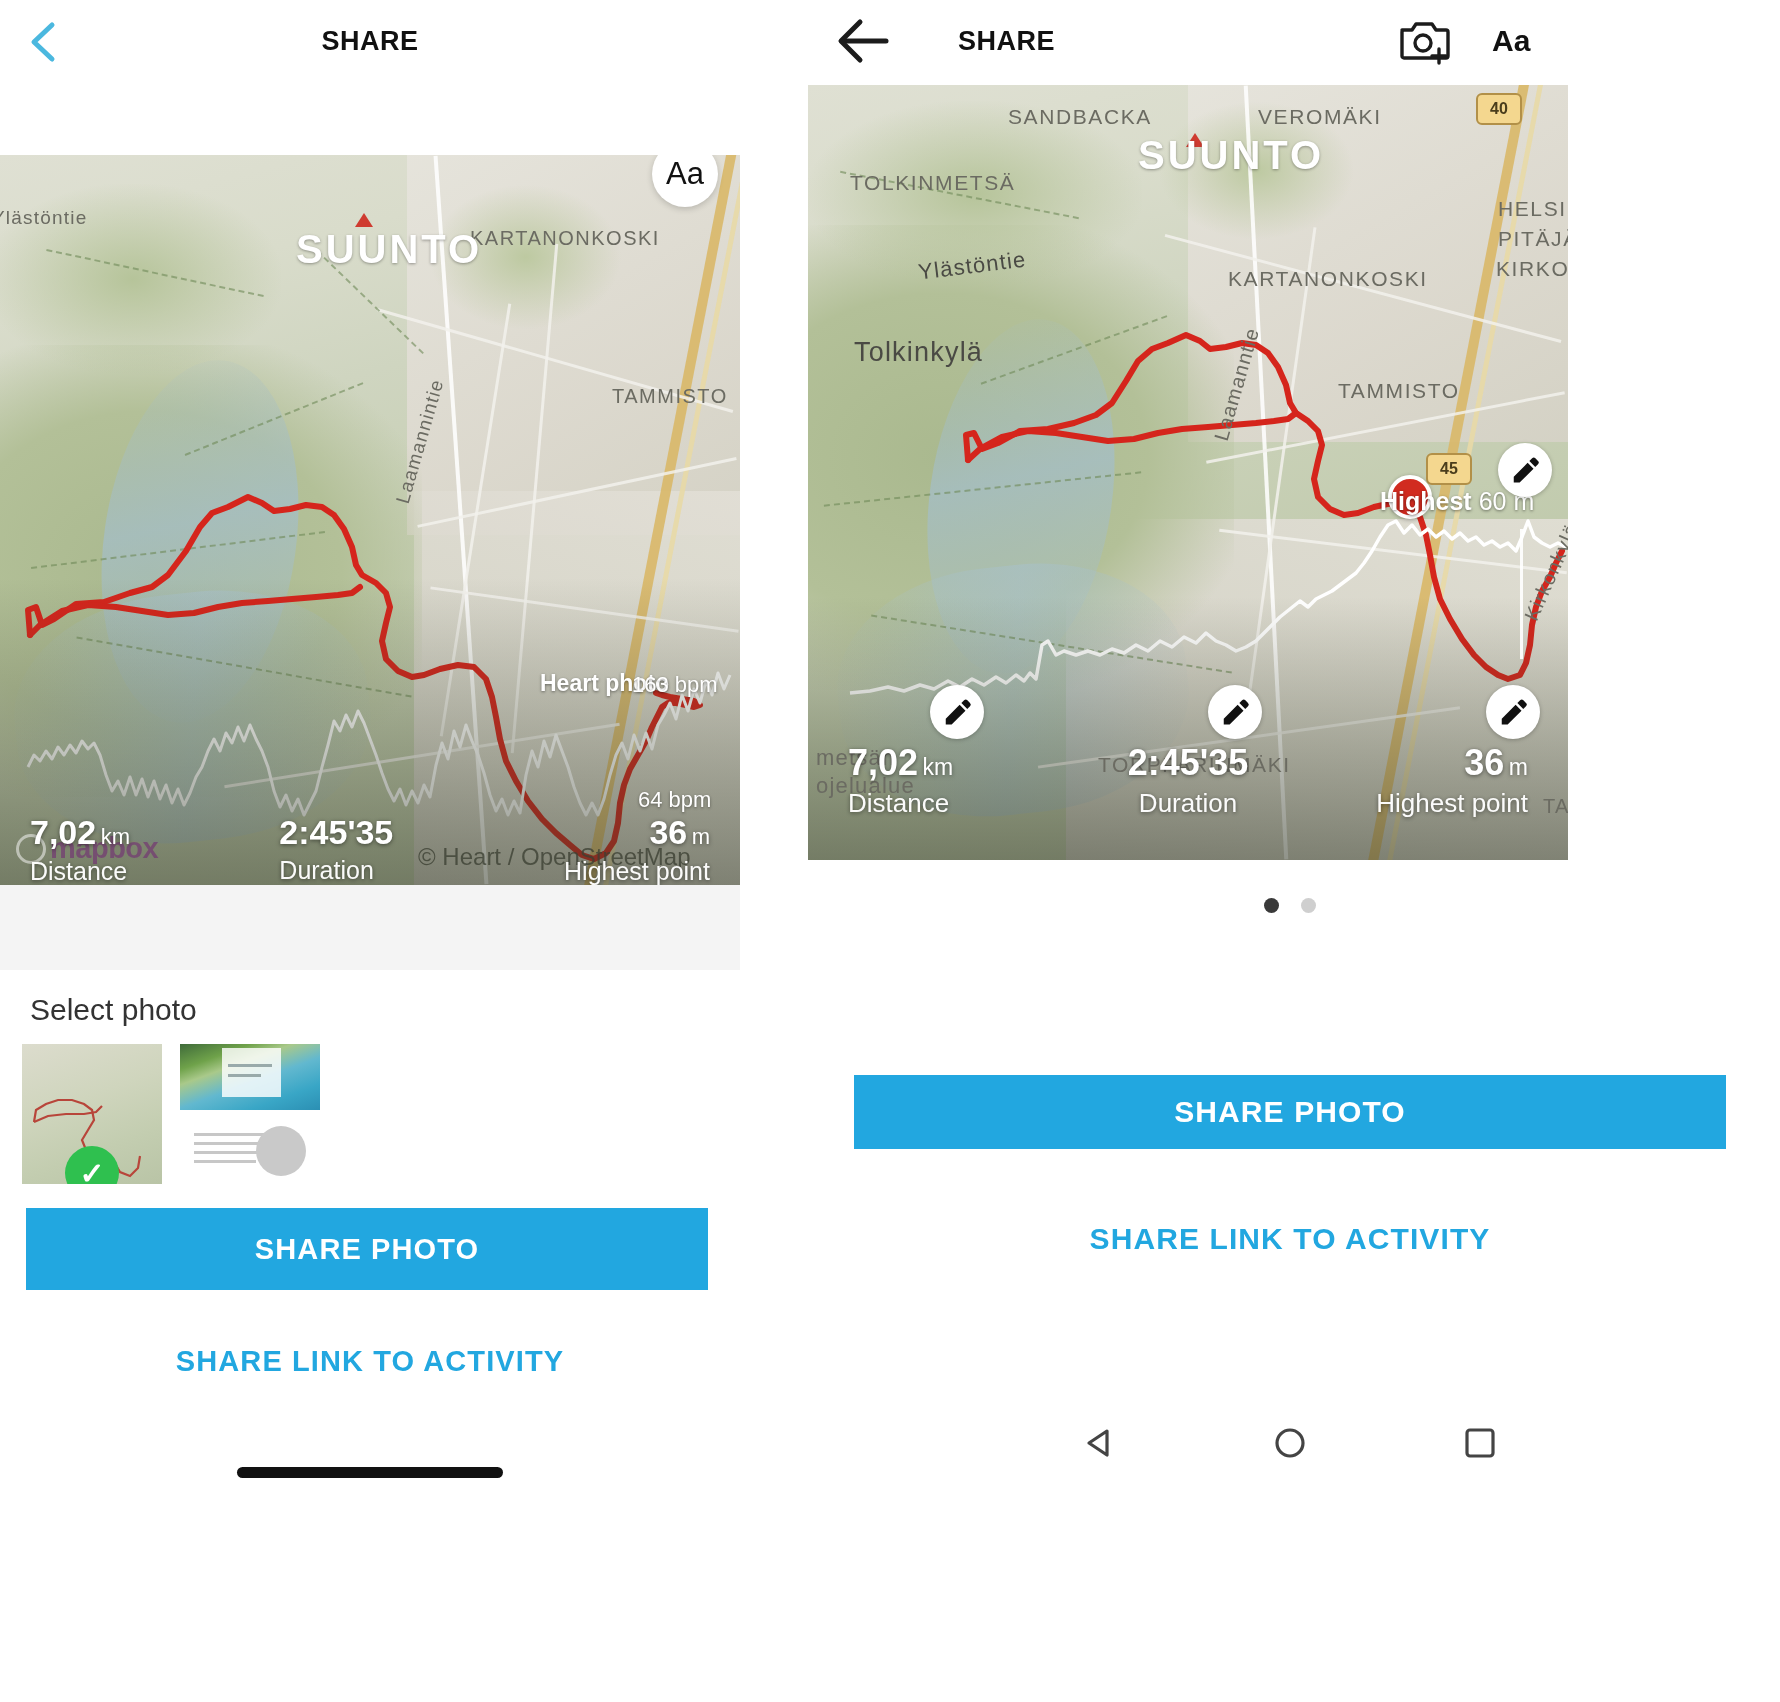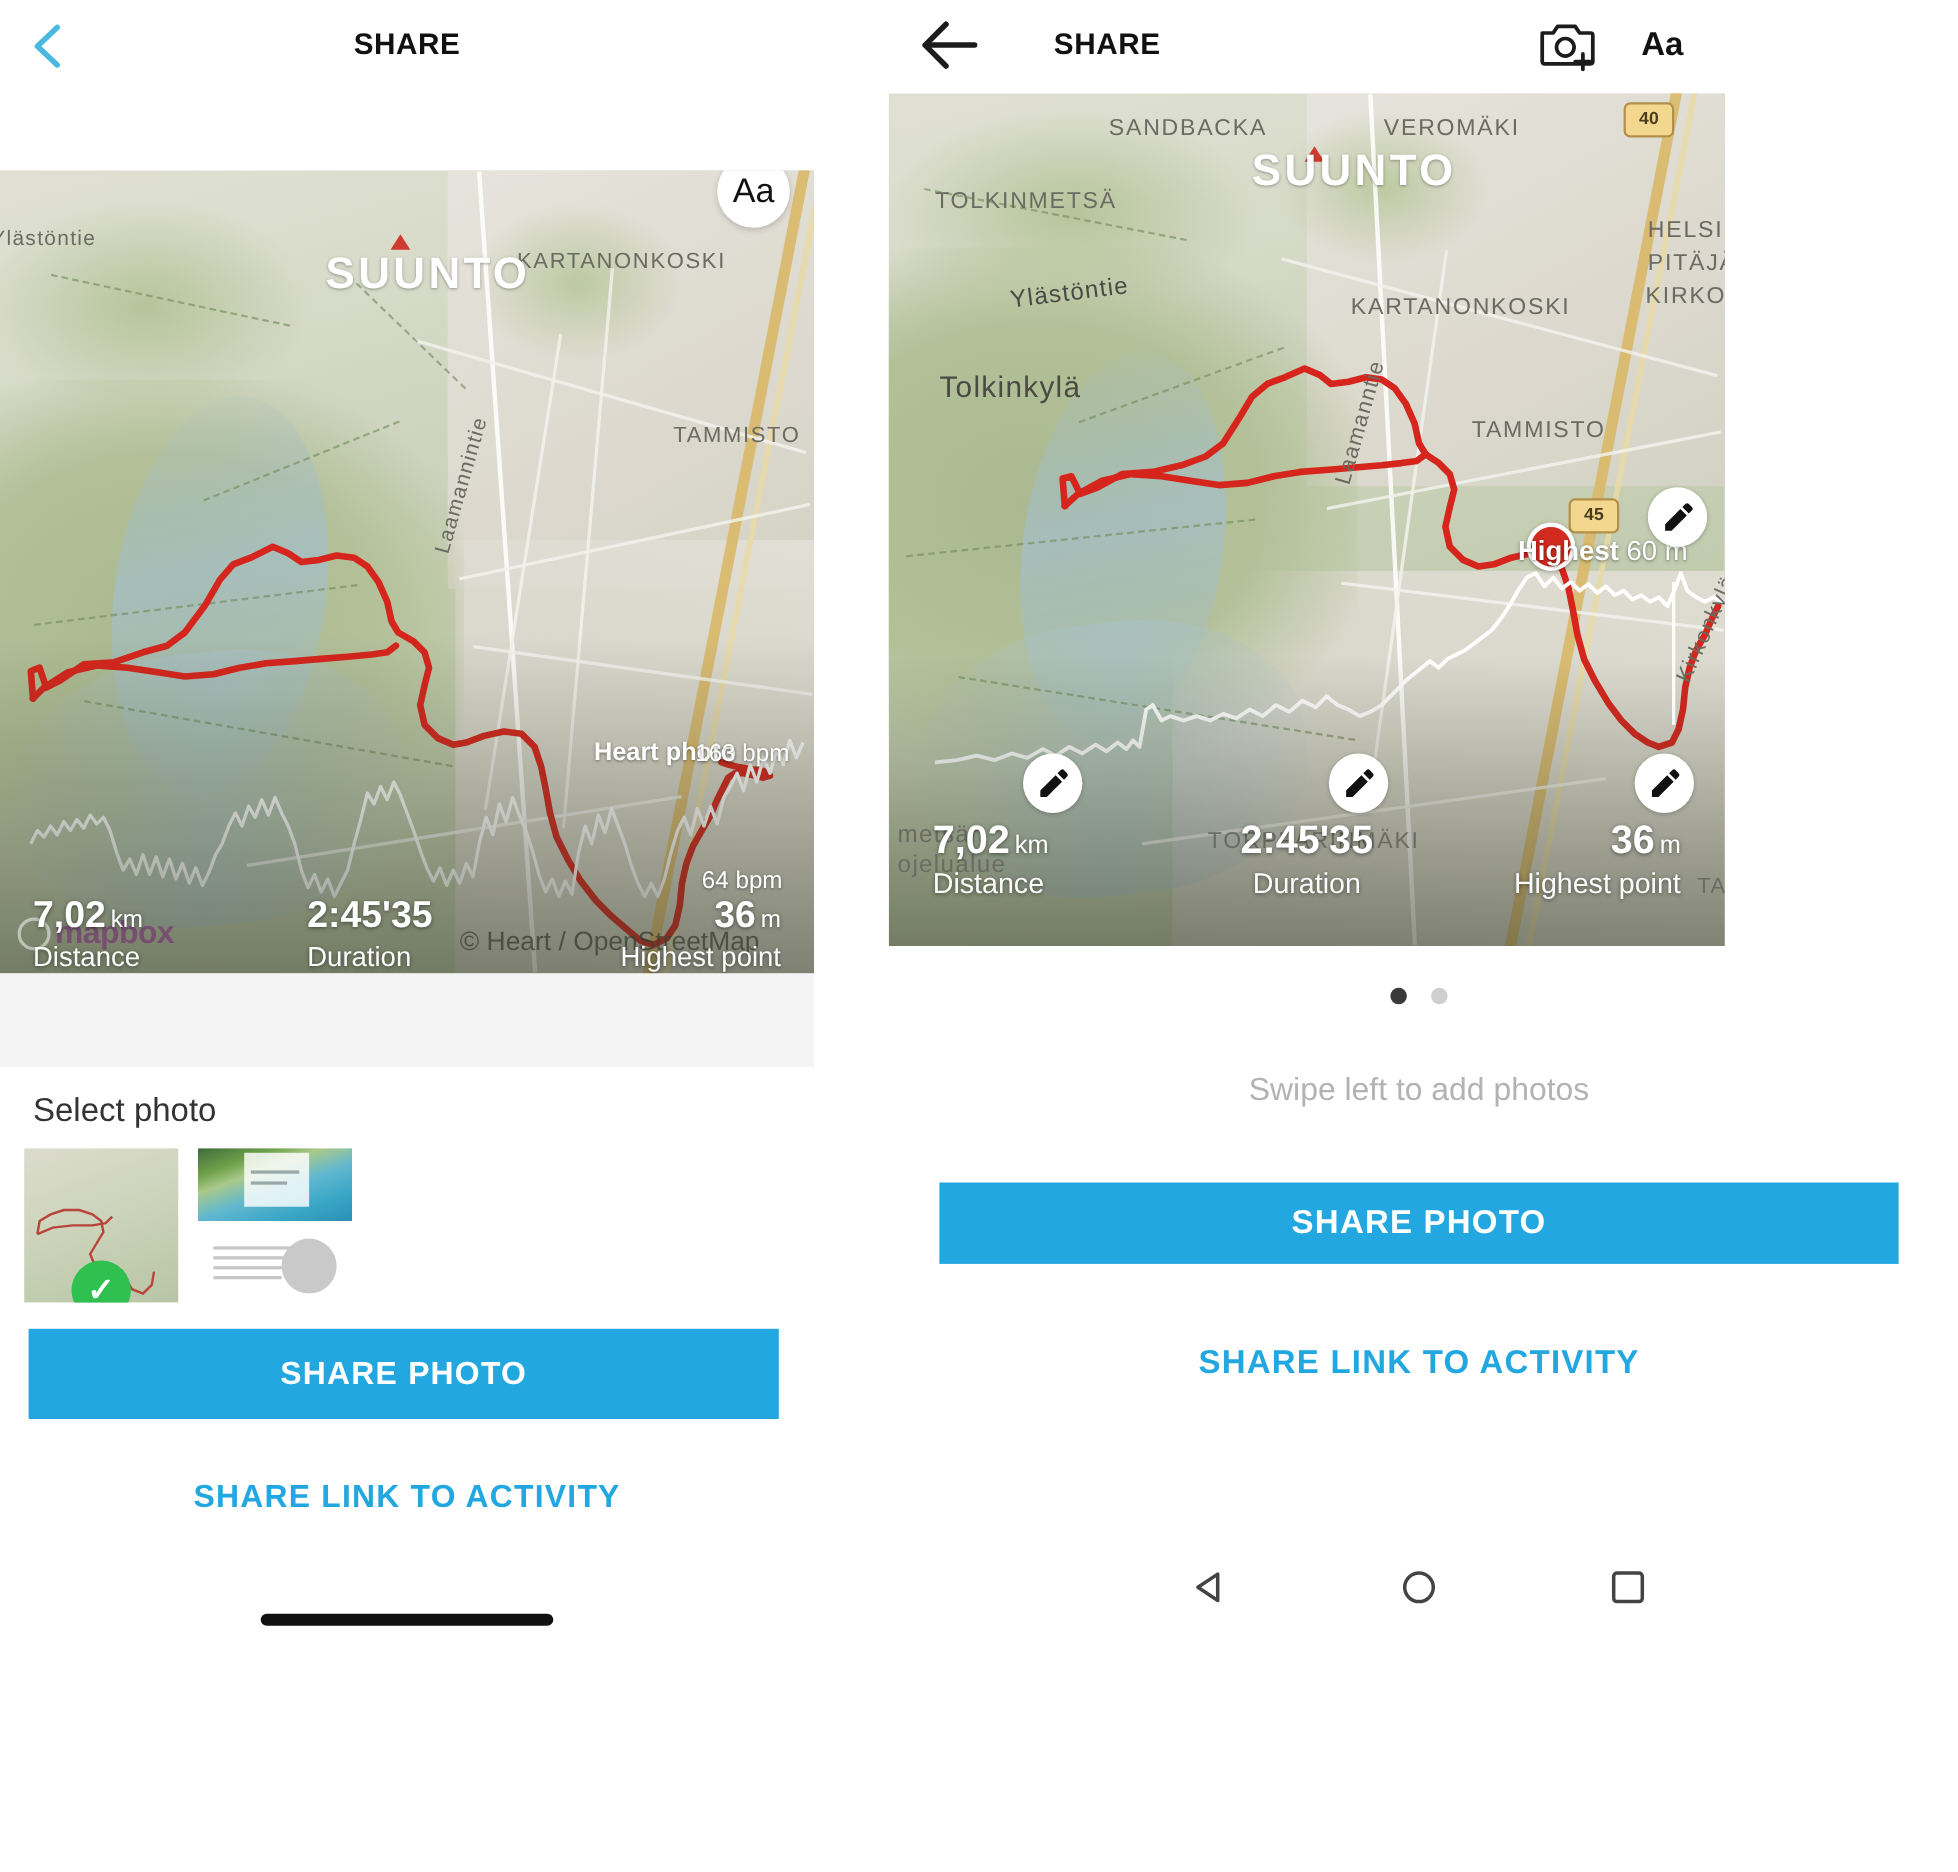--- a/index.html
+++ b/index.html
@@ -402,21 +402,20 @@
         <span class="lbl" style="font-size:26px;">Highest point</span>
       </div>
     </div>
   </div>
 
   <div class="dots" style="top:898px;">
     <div class="dot on"></div>
     <div class="dot"></div>
   </div>
 
-  <div class="swipe-hint" style="top:975px;">Swipe left to add photos</div>
 
   <div class="btn-primary" style="left:54px;top:1075px;width:872px;height:74px;font-size:30px;">SHARE PHOTO</div>
 
   <div class="btn-link" style="top:1222px;font-size:30px;">SHARE LINK TO ACTIVITY</div>
 
   <div class="navbar" style="top:1408px;height:70px;">
     <div class="nav-ico">
       <svg width="40" height="40" viewBox="0 0 40 40">
           <polygon points="27,8 9,20 27,32" fill="none" stroke="#444" stroke-width="3.2" stroke-linejoin="round"></polygon>
         </svg>

